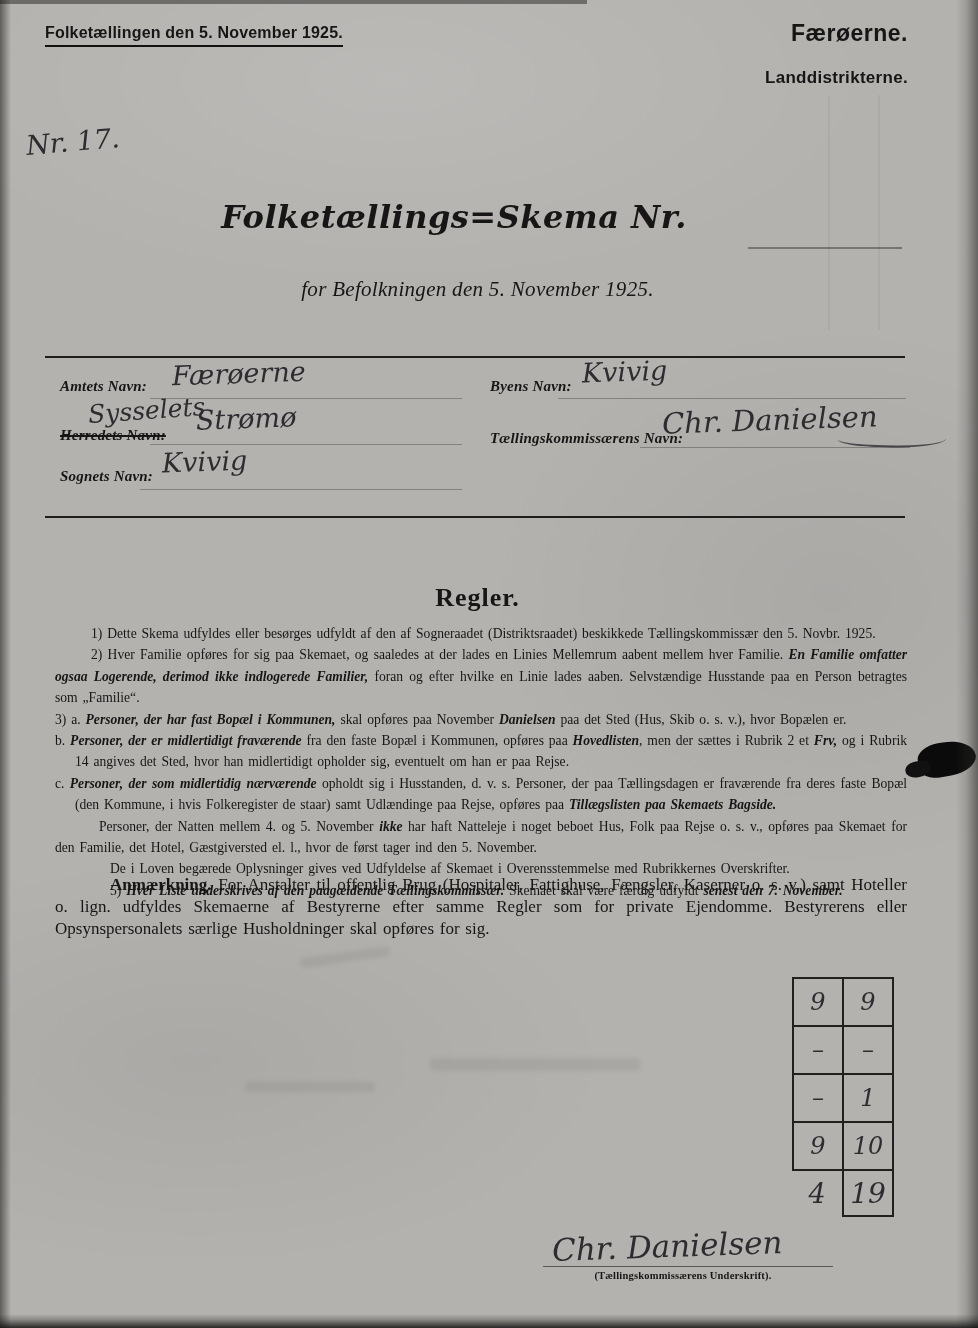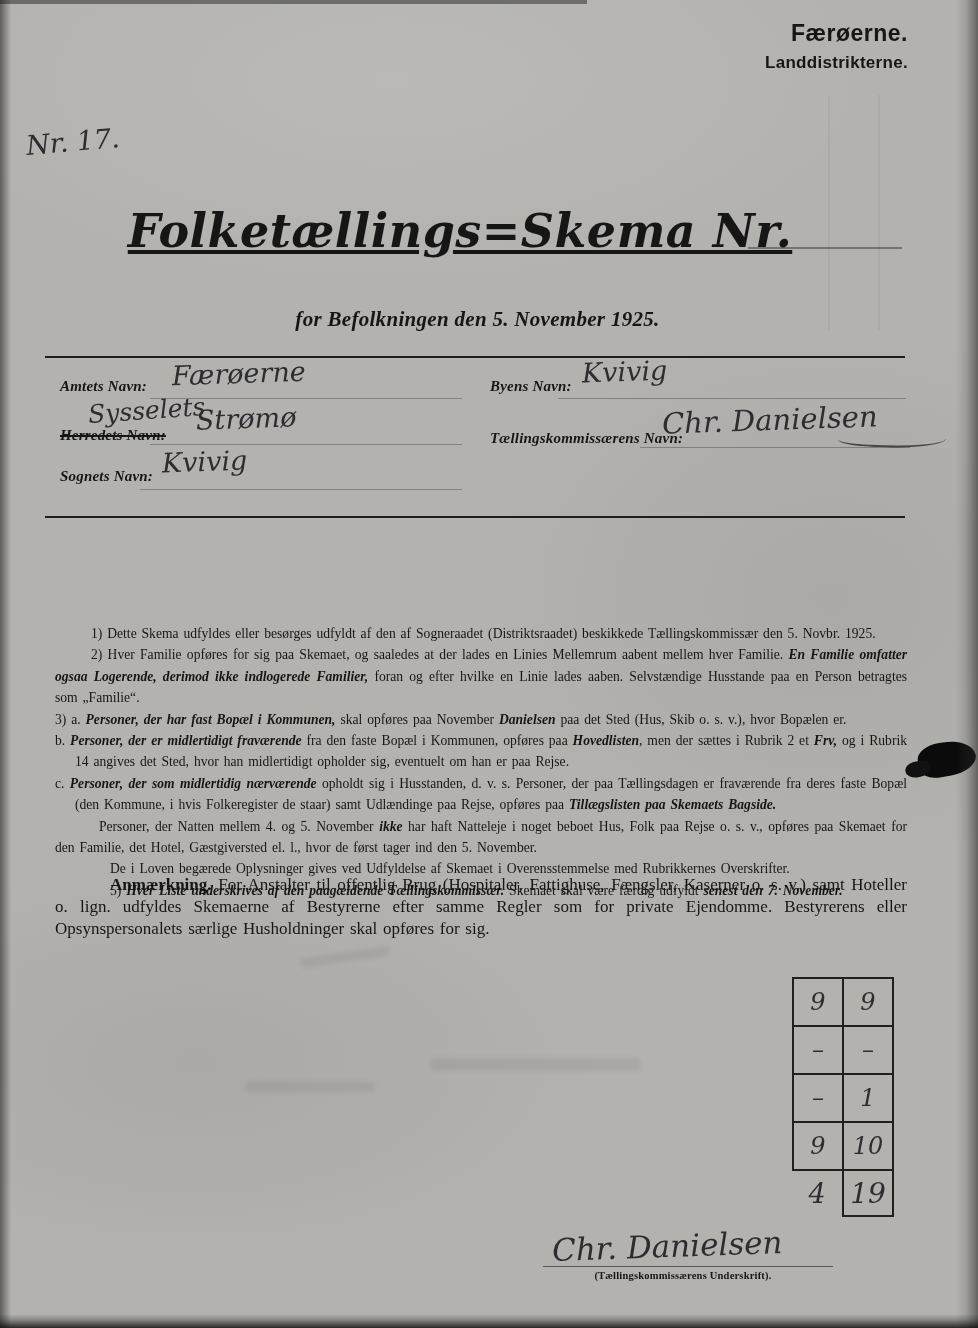--- a/index.html
+++ b/index.html
@@ -24,30 +24,30 @@
     border-radius:45% 60% 55% 40%;transform:rotate(-10deg);}
   .ink-blob::after{content:"";position:absolute;left:-14px;top:14px;width:26px;height:16px;
     background:#111;border-radius:50% 40% 60% 50%;}
   .ghost{position:absolute;background:#4a4a48;opacity:.10;filter:blur(2px);border-radius:4px;}
   .ghost-v{position:absolute;width:2px;background:#333;opacity:.06;}
   
   .hdr-left{position:absolute;left:45px;top:24px;font-family:"Liberation Sans",sans-serif;
     font-weight:bold;font-size:16px;border-bottom:2px solid #111;padding-bottom:3px;letter-spacing:.2px;}
   .hdr-right{position:absolute;right:70px;top:20px;text-align:right;font-family:"Liberation Sans",sans-serif;font-weight:bold;}
   .hdr-right .l1{font-size:23px;letter-spacing:.5px;}
-  .hdr-right .l2{font-size:17px;margin-top:6px;letter-spacing:.3px;}
+  .hdr-right .l2{font-size:17px;margin-top:21px;letter-spacing:.3px;}
   
   .hw{font-family:"DejaVu Serif",serif;font-style:italic;color:#2d2d31;white-space:nowrap;}
   .hw-nr{position:absolute;left:26px;top:126px;font-size:27px;transform:rotate(-5deg);}
   
-  .title{position:absolute;left:0;top:194px;width:900px;margin:10px;text-align:center;
-    font-family:"DejaVu Serif",serif;font-style:italic;font-weight:bold;font-size:46px;letter-spacing:.5px;text-decoration:underline;}
+  .title{position:absolute;left:0;top:194px;width:900px;margin:4px;text-align:center;
+    font-family:"DejaVu Serif",serif;font-style:italic;font-weight:bold;font-size:32px;letter-spacing:.5px;}
   .title-line{position:absolute;left:748px;top:247px;width:154px;height:2px;background:rgba(25,25,23,.4);}
   .subtitle{position:absolute;left:0;top:277px;width:955px;text-align:center;
-    font-style:italic;font-weight:bold;font-size:21px;letter-spacing:.3px;margin-top:30px;}
+    font-style:italic;font-weight:normal;font-size:21px;letter-spacing:.3px;}
   .hr{position:absolute;left:45px;width:860px;height:2px;background:#1d1d1b;}
   .hr1{top:356px;} .hr2{top:516px;}
   
   .flabel{position:absolute;font-style:italic;font-weight:bold;font-size:15px;letter-spacing:.2px;margin-left:12px;}
   .strike{text-decoration:line-through;text-decoration-thickness:2px;}
   .fline{position:absolute;height:1px;background:rgba(70,70,66,.45);}
   .fval{position:absolute;font-size:27px;transform:rotate(-2deg);}
   .fcorr{position:absolute;left:88px;top:396px;font-size:25px;transform:rotate(-4deg);}
   .flourish{position:absolute;left:838px;top:430px;width:108px;height:16px;
     border-bottom:2px solid rgba(45,45,50,.8);border-radius:0 0 70% 30%;transform:rotate(3deg);}
@@ -89,20 +89,21 @@
 <div class="page">
 
   <div class="edge-top"></div>
   <div class="ghost-v" style="left:828px;top:95px;height:235px;"></div>
   <div class="ghost-v" style="left:878px;top:95px;height:235px;"></div>
   <div class="ghost" style="left:430px;top:1058px;width:210px;height:13px;"></div>
   <div class="ghost" style="left:245px;top:1082px;width:130px;height:10px;"></div>
   <div class="ghost" style="left:300px;top:952px;width:90px;height:10px;transform:rotate(-8deg);"></div>
   <div class="ink-blob"></div>
 
+  <div class="hdr-left">Folketællingen den 5. November 1925.</div>
   <div class="hdr-right">
     <div class="l1">Færøerne.</div>
     <div class="l2">Landdistrikterne.</div>
   </div>
 
   <div class="hw hw-nr">Nr. 17.</div>
 
   <h1 class="title">Folketællings=Skema Nr.</h1>
   <div class="title-line"></div>
   <div class="subtitle">for Befolkningen den 5. November 1925.</div>
@@ -126,20 +127,21 @@
   <div class="hw fval" style="left:582px;top:356px;">Kvivig</div>
   <div class="fline" style="left:558px;top:398px;width:348px;"></div>
 
   <div class="flabel" style="left:478px;top:430px;">Tællingskommissærens Navn:</div>
   <div class="hw fval" style="left:662px;top:403px;font-size:29px;">Chr. Danielsen</div>
   <div class="fline" style="left:640px;top:447px;width:270px;"></div>
   <div class="flourish"></div>
 
   <div class="hr hr2"></div>
 
+  <h2 class="regler">Regler.</h2>
   <div class="rules">
     <p class="p-num"><span>1) Dette Skema udfyldes eller besørges udfyldt af den af Sogneraadet (Distriktsraadet) beskikkede Tællingskommissær den 5. Novbr. 1925.</span></p>
     <p class="p-num"><span>2) Hver Familie opføres for sig paa Skemaet, og saaledes at der lades en Linies Mellemrum aabent mellem hver Familie. </span><span class="em">En Familie omfatter ogsaa Logerende, derimod ikke indlogerede Familier,</span><span> foran og efter hvilke en Linie lades aaben. Selvstændige Husstande paa en Person betragtes som „Familie“.</span></p>
     <p class="p-3a"><span>3) a. </span><span class="em">Personer, der har fast Bopæl i Kommunen,</span><span> skal opføres paa November </span><span class="em">Danielsen</span><span> paa det Sted (Hus, Skib o. s. v.), hvor Bopælen er.</span></p>
     <p class="p-sub"><span>b. </span><span class="em">Personer, der er midlertidigt fraværende</span><span> fra den faste Bopæl i Kommunen, opføres paa </span><span class="em">Hovedlisten</span><span>, men der sættes i Rubrik 2 et </span><span class="em">Frv,</span><span> og i Rubrik 14 angives det Sted, hvor han midlertidigt opholder sig, eventuelt om han er paa Rejse.</span></p>
     <p class="p-sub"><span>c. </span><span class="em">Personer, der som midlertidig nærværende</span><span> opholdt sig i Husstanden, d. v. s. Personer, der paa Tællingsdagen er fraværende fra deres faste Bopæl (den Kommune, i hvis Folkeregister de staar) samt Udlændinge paa Rejse, opføres paa </span><span class="em">Tillægslisten paa Skemaets Bagside.</span></p>
     <p class="p-cont"><span>Personer, der Natten mellem 4. og 5. November </span><span class="em">ikke</span><span> har haft Natteleje i noget beboet Hus, Folk paa Rejse o. s. v., opføres paa Skemaet for den Familie, det Hotel, Gæstgiversted el. l., hvor de først tager ind den 5. November.</span></p>
     <p class="p-plain"><span>De i Loven begærede Oplysninger gives ved Udfyldelse af Skemaet i Overensstemmelse med Rubrikkernes Overskrifter.</span></p>
     <p class="p-plain"><span>5) </span><span class="em">Hver Liste underskrives af den paagældende Tællingskommissær.</span><span> Skemaet skal være færdig udfyldt </span><span class="em">senest den 7. November.</span></p>
   </div>

